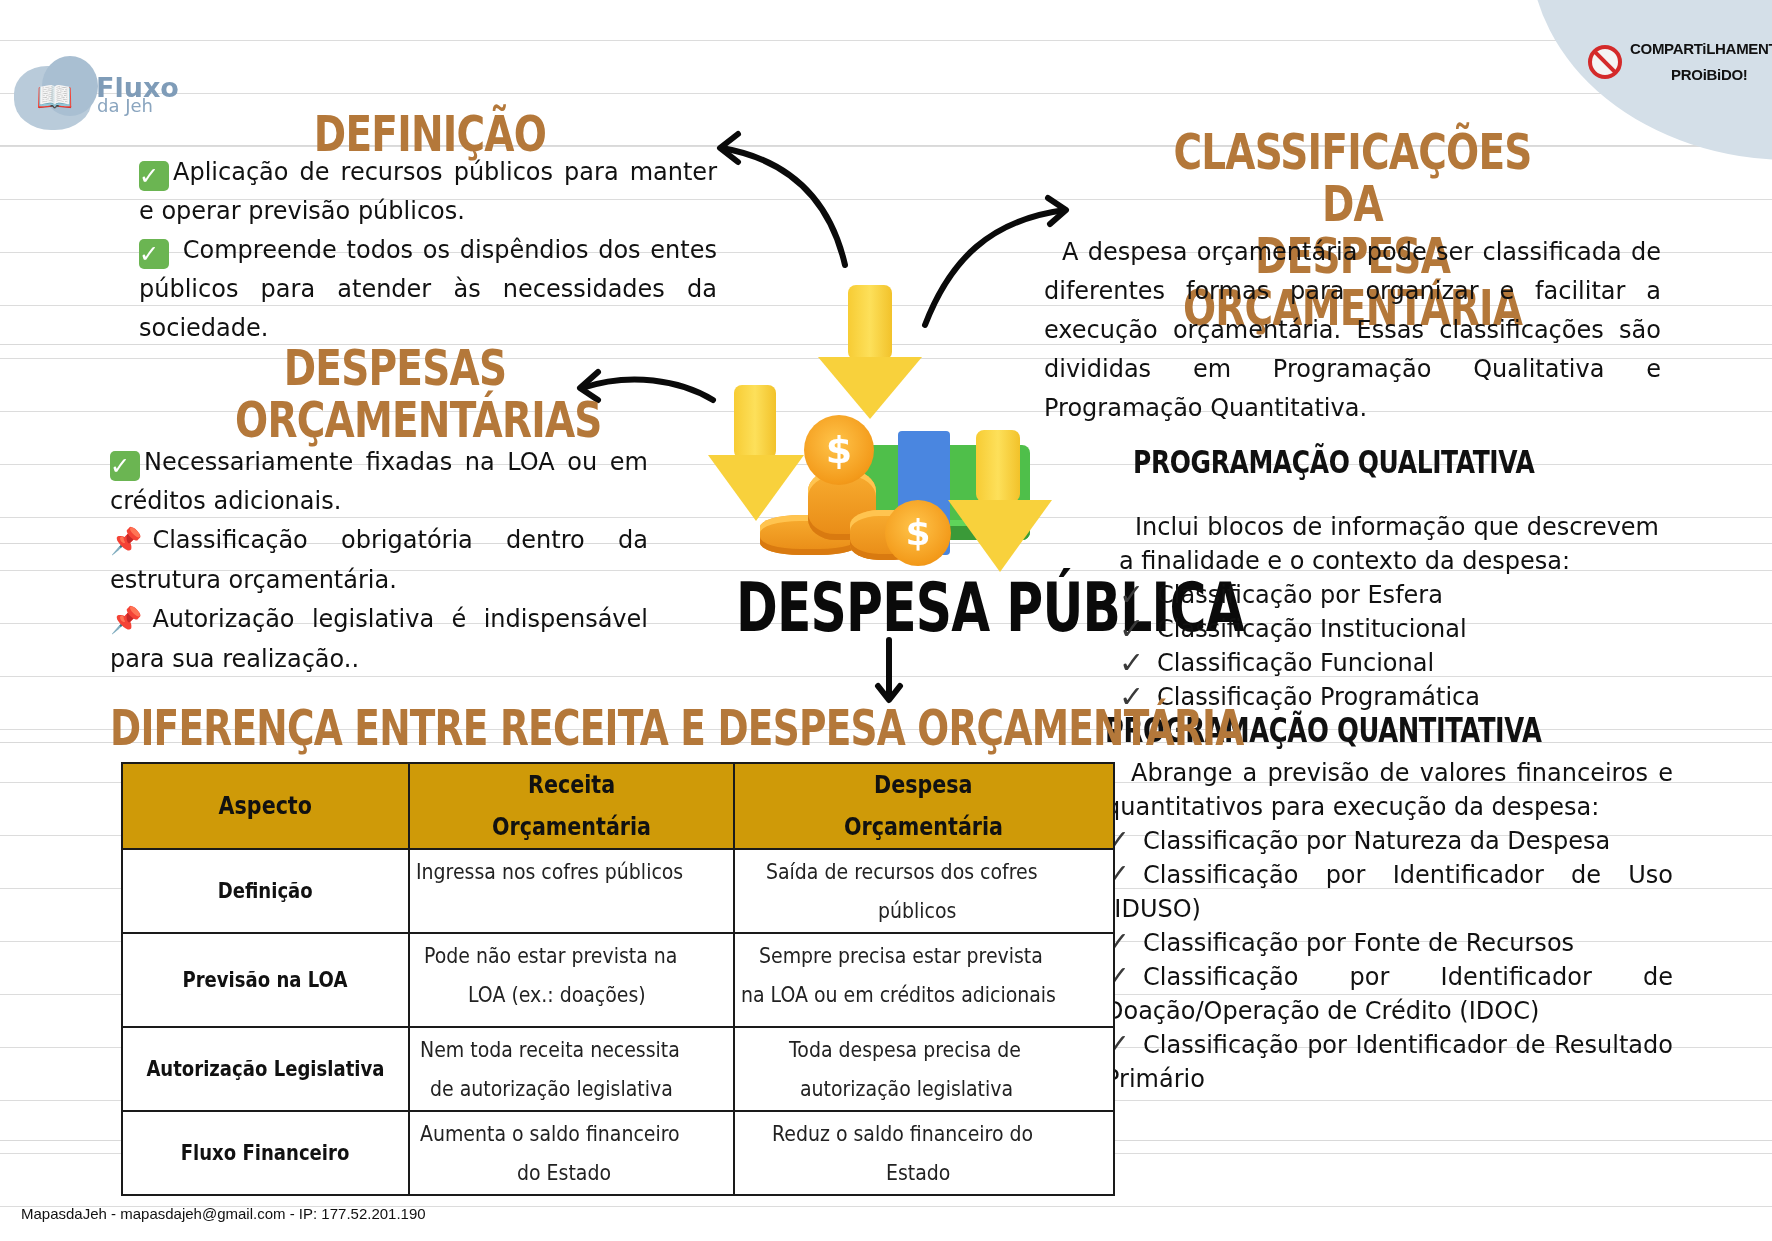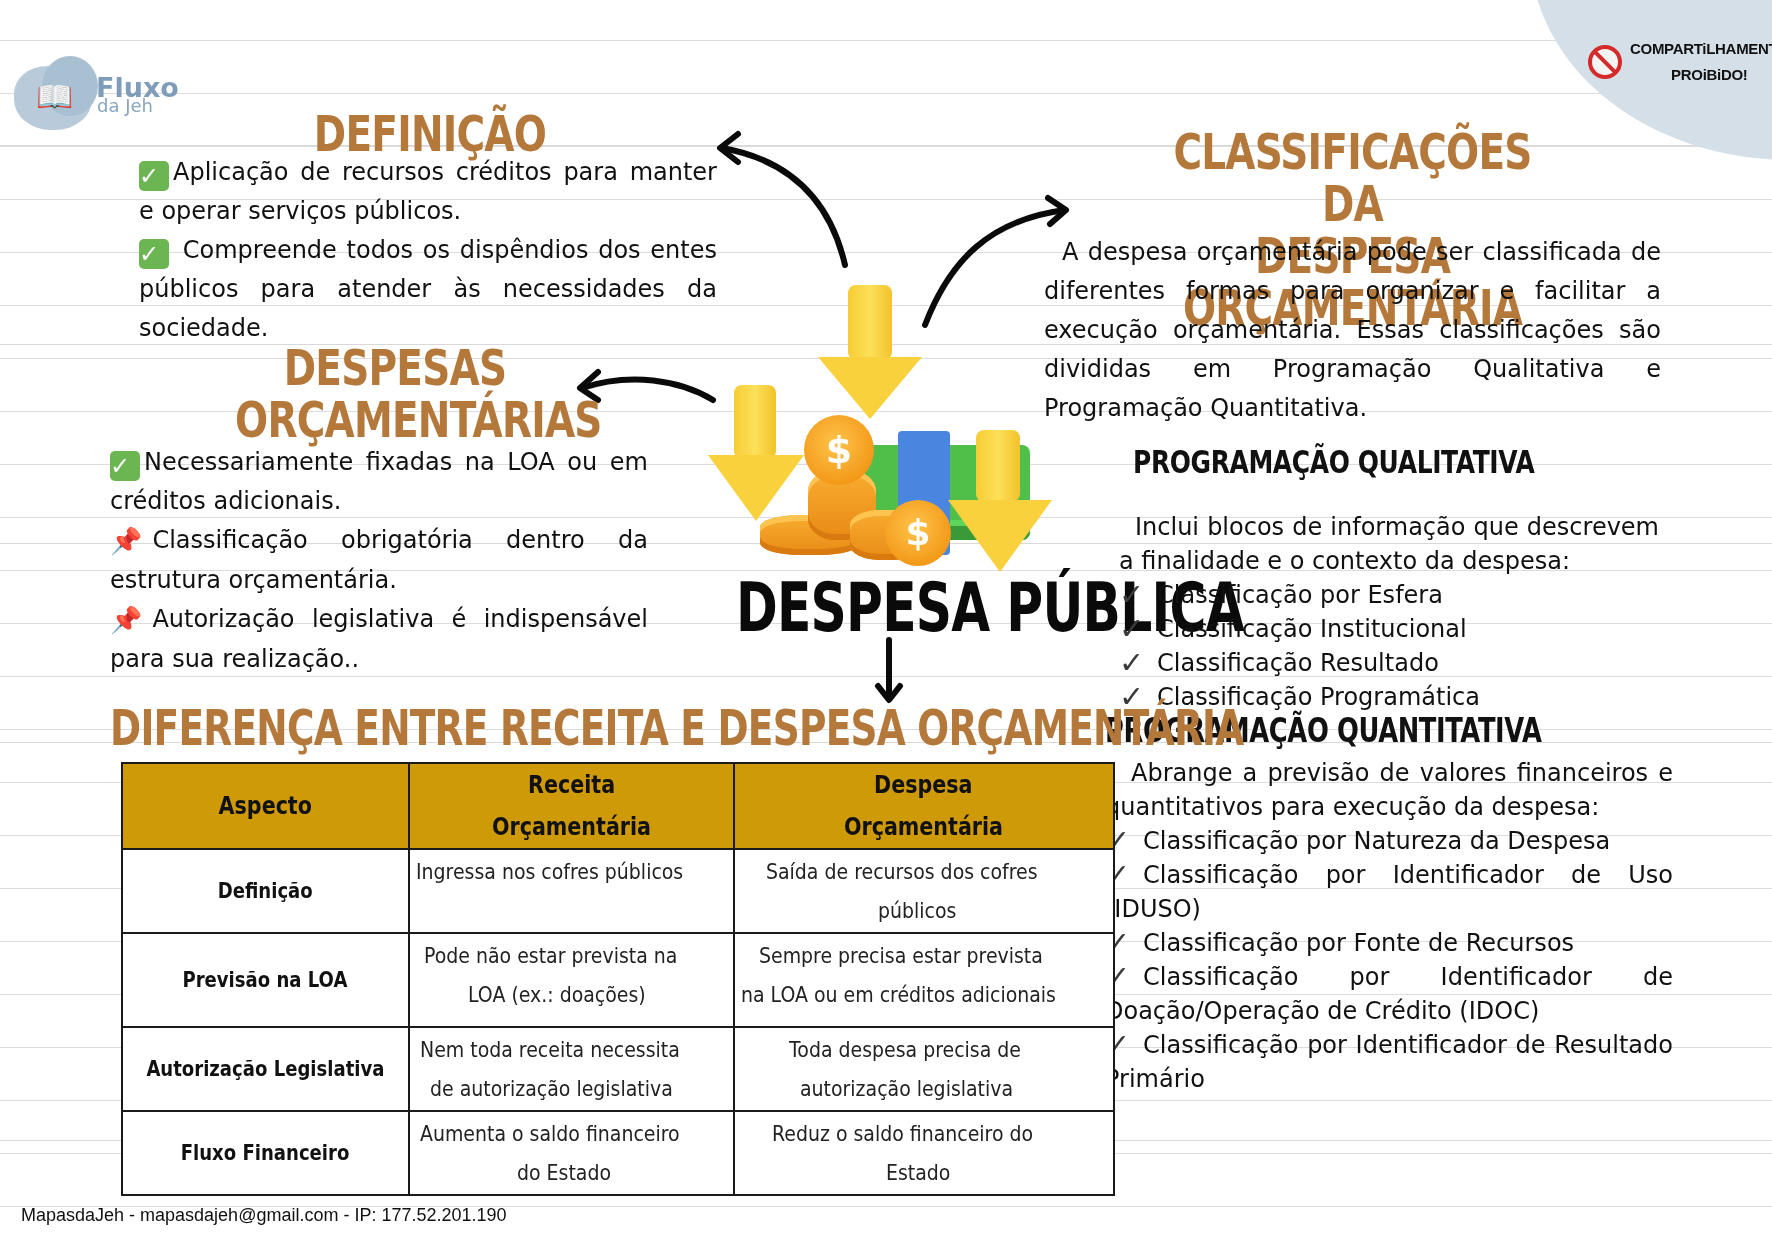--- a/index.html
+++ b/index.html
@@ -91,21 +91,21 @@
   table.cmp th {
     background: #cf9a08; border: 2px solid #1a1a1a; height: 86px; font-size: 24px; font-weight: bold; color: #111; line-height: 42px; text-align: center;
   }
   table.cmp th span, table.cmp td.asp span, table.cmp td.val span { display: inline-block; }
   table.cmp td { border: 2px solid #1a1a1a; background: #fff; vertical-align: top; text-align: center; }
   table.cmp td.asp { font-size: 21px; font-weight: bold; text-align: center; vertical-align: middle; padding: 0 4px; }
   table.cmp td.val { font-size: 22px; line-height: 39px; padding: 2px 6px; color: #222; }
   .sq { display: inline-block; transform: scaleX(0.86); transform-origin: left center; white-space: nowrap; }
   .sqc { display: inline-block; transform: scaleX(0.86); transform-origin: center center; white-space: nowrap; }
 
-  .footer { position: absolute; left: 21px; top: 1205px; font-family: "Liberation Sans", sans-serif; font-size: 18px; color: #111; }
+  .footer { position: absolute; left: 21px; top: 1205px; font-family: "Liberation Sans", sans-serif; font-size: 15px; color: #111; }
 </style>
 </head>
 <body>
 
 <div class="ruled"></div>
 <div class="corner-blob"></div>
 
 <div class="no-share">
   <div class="ban"></div>
   <div class="txt">
@@ -132,21 +132,21 @@
     <path d="M598 372 L 580 388 L 598 400"></path>
     <path d="M889 640 L 889 698"></path>
     <path d="M878 686 L 889 700 L 900 686"></path>
   </g>
 </svg>
 
 <div class="heading" style="left:250px; top:104px; width:360px; font-size:50px; line-height:60px;">
   <span>DEFINIÇÃO</span>
 </div>
 <div class="body-text" style="left:139px; top:153px; width:578px;">
-  <div class="para"><span class="chk">✓</span><span>Aplicação de recursos créditos para manter e operar serviços públicos.</span></div>
+  <div class="para"><span class="chk">✓</span><span>Aplicação de recursos públicos para manter e operar previsão públicos.</span></div>
   <div class="para"><span class="chk">✓</span> <span>Compreende todos os dispêndios dos entes públicos para atender às necessidades da sociedade.</span></div>
 </div>
 
 <div class="heading" style="left:190px; top:342px; width:410px; font-size:50px; line-height:52px;">
   <div>DESPESAS</div>
   <div>ORÇAMENTÁRIAS</div>
 </div>
 <div class="body-text" style="left:110px; top:443px; width:538px;">
   <div class="para"><span class="chk">✓</span><span>Necessariamente fixadas na LOA ou em créditos adicionais.</span></div>
   <div class="para"><span class="pin">📌</span><span>Classificação obrigatória dentro da estrutura orçamentária.</span></div>
@@ -183,21 +183,21 @@
 </div>
 <div class="body-text" style="left:1044px; top:233px; width:617px; text-indent:18px;">
   <div class="para">A despesa orçamentária pode ser classificada de diferentes formas para organizar e facilitar a execução orçamentária. Essas classificações são divididas em Programação Qualitativa e Programação Quantitativa.</div>
 </div>
 
 <div class="subheading" style="left:1133px; top:443px; font-size:32px;">PROGRAMAÇÃO QUALITATIVA</div>
 <div class="body-text" style="left:1119px; top:510px; width:540px;">
   <div class="para" style="text-indent:16px; line-height:34px;">Inclui blocos de informação que descrevem a finalidade e o contexto da despesa:</div>
   <span class="list-line"><span class="tick">✓</span><span>Classificação por Esfera</span></span>
   <span class="list-line"><span class="tick">✓</span><span>Classificação Institucional</span></span>
-  <span class="list-line"><span class="tick">✓</span><span>Classificação Resultado</span></span>
+  <span class="list-line"><span class="tick">✓</span><span>Classificação Funcional</span></span>
   <span class="list-line"><span class="tick">✓</span><span>Classificação Programática</span></span>
 </div>
 
 <div class="subheading" style="left:1105px; top:711px; font-size:33px;">PROGRAMAÇÃO QUANTITATIVA</div>
 <div class="body-text" style="left:1105px; top:756px; width:568px;">
   <div class="para" style="text-indent:26px; line-height:34px;">Abrange a previsão de valores financeiros e quantitativos para execução da despesa:</div>
   <span class="list-line-q"><span class="tick">✓</span><span>Classificação por Natureza da Despesa</span></span>
   <span class="list-line-q"><span class="tick">✓</span><span>Classificação por Identificador de Uso (IDUSO)</span></span>
   <span class="list-line-q"><span class="tick">✓</span><span>Classificação por Fonte de Recursos</span></span>
   <span class="list-line-q"><span class="tick">✓</span><span>Classificação por Identificador de Doação/Operação de Crédito (IDOC)</span></span>

